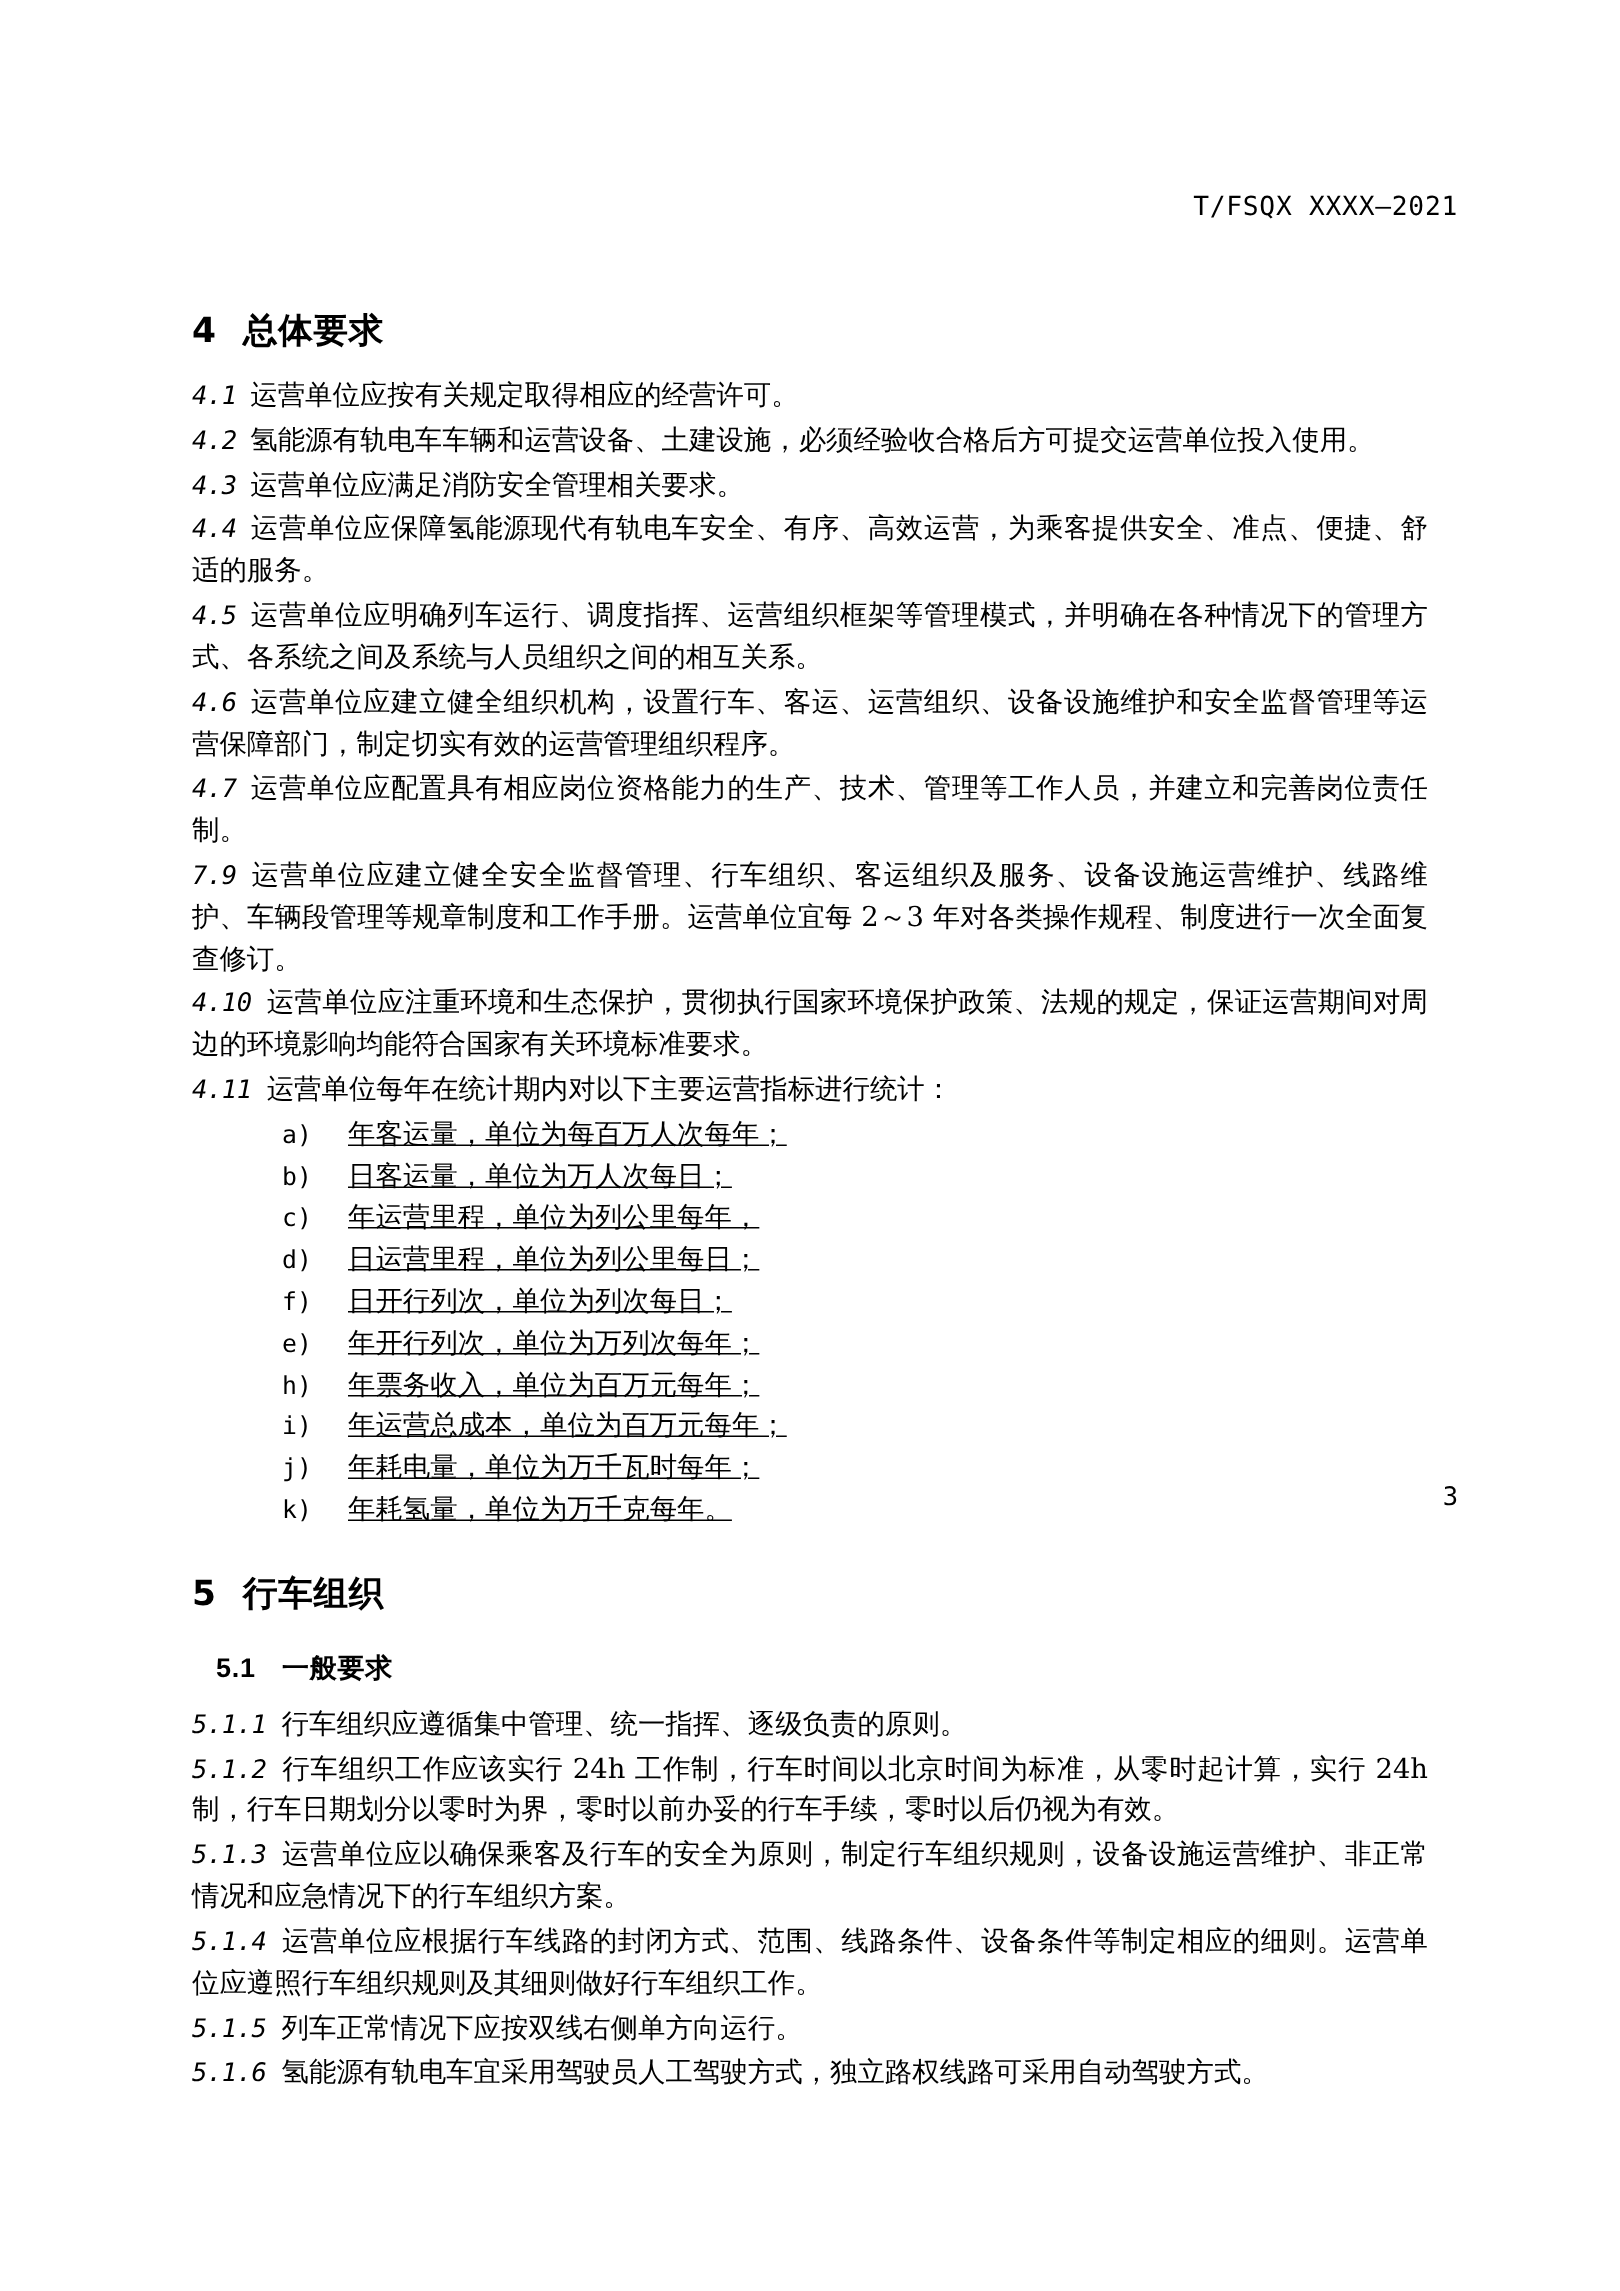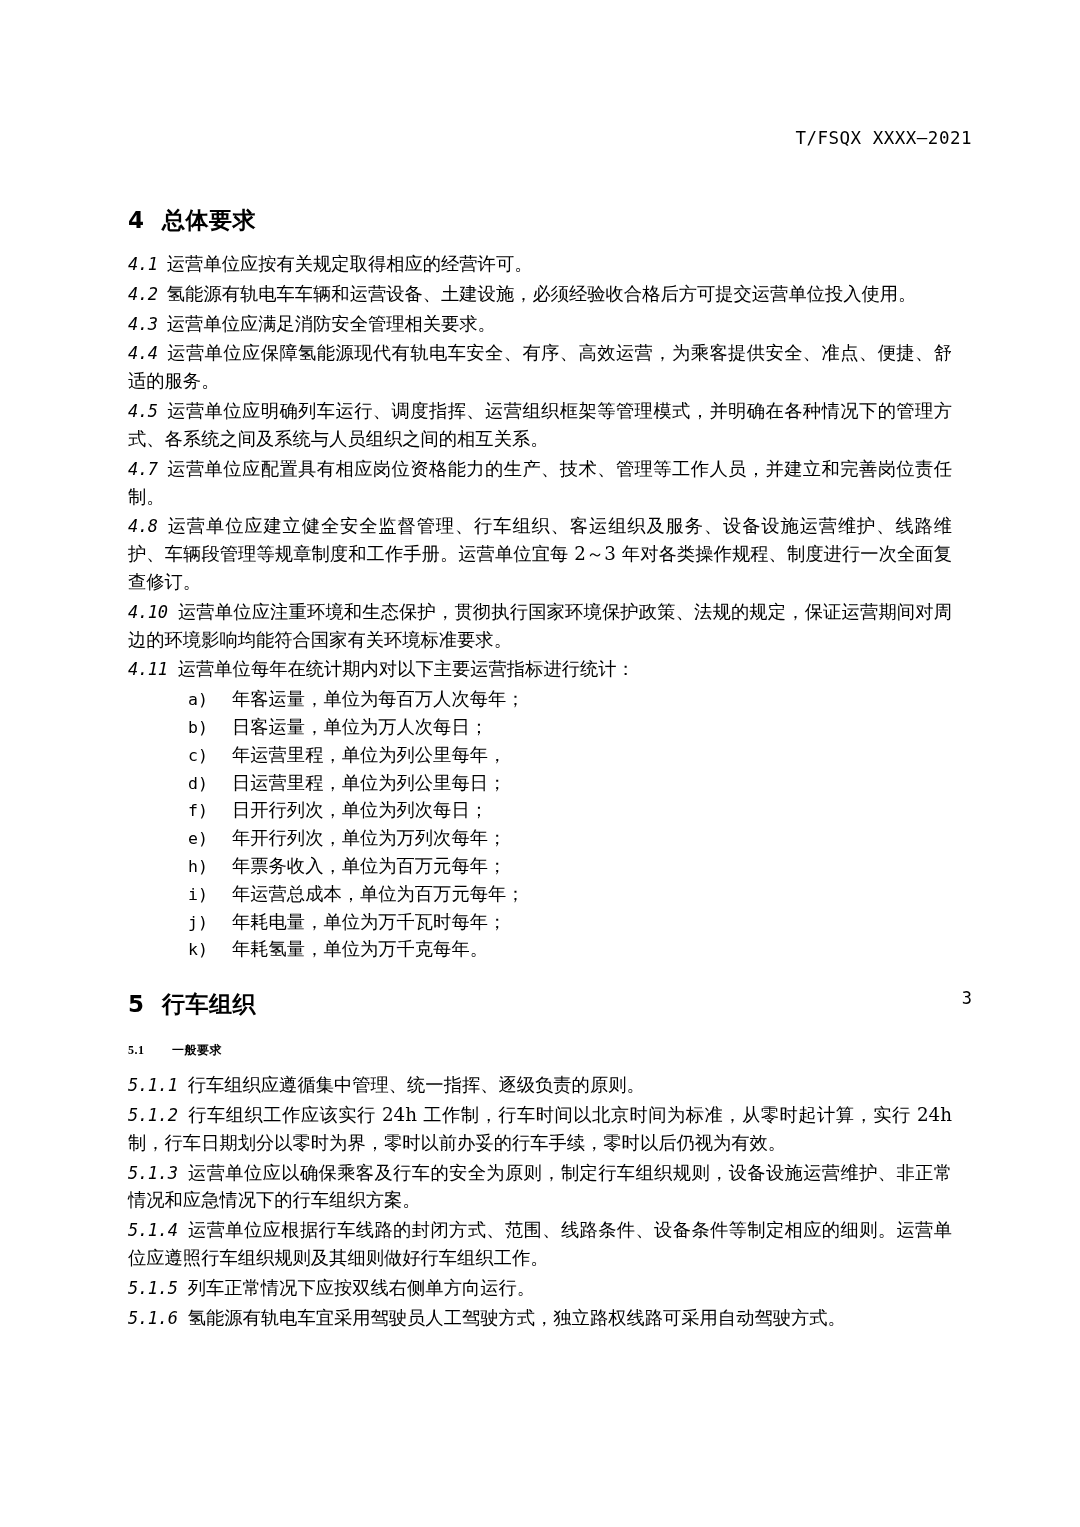--- a/index.html
+++ b/index.html
@@ -42,24 +42,24 @@
     font-weight: bold;
     font-size: 23px;
     margin: 0 0 14px 0;
     letter-spacing: 0.5px;
   }
   .sec-title .num {
     display: inline-block;
     min-width: 34px;
   }
   .sub-title {
-    font-family: Liberation Serif, serif;
+    font-family: Liberation Sans, sans-serif;
     font-weight: bold;
-    font-size: 12px;
-    margin: 0 0 12px 0;
+    font-size: 18px;
+    margin: 0 0 12px 16px;
     letter-spacing: 0.5px;
   }
   .sub-title .num {
     display: inline-block;
     min-width: 44px;
   }
   p.para {
     margin: 0 0 2px 0;
     font-size: 18.3px;
     line-height: 1.52;
@@ -77,20 +77,21 @@
   ol.alpha-list {
     list-style: none;
     margin: 0 0 2px 0;
     padding: 0 0 0 60px;
   }
   ol.alpha-list li {
     font-size: 18.3px;
     line-height: 1.52;
     margin: 0;
     white-space: nowrap;
+    text-decoration: underline;
   }
   ol.alpha-list li .marker {
     font-family: "DejaVu Sans Mono", "Liberation Mono", monospace;
     font-size: 16.5px;
     display: inline-block;
     width: 44px;
   }
   .gap-before { margin-top: 22px; }
   .gap-before-lg { margin-top: 26px; }
   .page-number {
@@ -112,22 +113,23 @@
 
     <h2 class="sec-title">
       <span class="num">4</span><span>总体要求</span>
     </h2>
 
     <p class="para"><span class="num w2">4.1</span><span>运营单位应按有关规定取得相应的经营许可。</span></p>
     <p class="para"><span class="num w2">4.2</span><span>氢能源有轨电车车辆和运营设备、土建设施，必须经验收合格后方可提交运营单位投入使用。</span></p>
     <p class="para"><span class="num w2">4.3</span><span>运营单位应满足消防安全管理相关要求。</span></p>
     <p class="para"><span class="num w2">4.4</span><span>运营单位应保障氢能源现代有轨电车安全、有序、高效运营，为乘客提供安全、准点、便捷、舒适的服务。</span></p>
     <p class="para"><span class="num w2">4.5</span><span>运营单位应明确列车运行、调度指挥、运营组织框架等管理模式，并明确在各种情况下的管理方式、各系统之间及系统与人员组织之间的相互关系。</span></p>
+    <p class="para"><span class="num w2">4.6</span><span>运营单位应建立健全组织机构，设置行车、客运、运营组织、设备设施维护和安全监督管理等运营保障部门，制定切实有效的运营管理组织程序。</span></p>
     <p class="para"><span class="num w2">4.7</span><span>运营单位应配置具有相应岗位资格能力的生产、技术、管理等工作人员，并建立和完善岗位责任制。</span></p>
-    <p class="para"><span class="num w2">4.8</span><span>运营单位应建立健全安全监督管理、行车组织、客运组织及服务、设备设施运营维护、线路维护、车辆段管理等规章制度和工作手册。运营单位宜每 2～3 年对各类操作规程、制度进行一次全面复查修订。</span></p>
+    <p class="para"><span class="num w2">7.9</span><span>运营单位应建立健全安全监督管理、行车组织、客运组织及服务、设备设施运营维护、线路维护、车辆段管理等规章制度和工作手册。运营单位宜每 2～3 年对各类操作规程、制度进行一次全面复查修订。</span></p>
     <p class="para"><span class="num w3">4.10</span><span>运营单位应注重环境和生态保护，贯彻执行国家环境保护政策、法规的规定，保证运营期间对周边的环境影响均能符合国家有关环境标准要求。</span></p>
     <p class="para"><span class="num w3">4.11</span><span>运营单位每年在统计期内对以下主要运营指标进行统计：</span></p>
 
     <ol class="alpha-list">
       <li><span class="marker">a)</span><span>年客运量，单位为每百万人次每年；</span></li>
       <li><span class="marker">b)</span><span>日客运量，单位为万人次每日；</span></li>
       <li><span class="marker">c)</span><span>年运营里程，单位为列公里每年，</span></li>
       <li><span class="marker">d)</span><span>日运营里程，单位为列公里每日；</span></li>
       <li><span class="marker">f)</span><span>日开行列次，单位为列次每日；</span></li>
       <li><span class="marker">e)</span><span>年开行列次，单位为万列次每年；</span></li>

